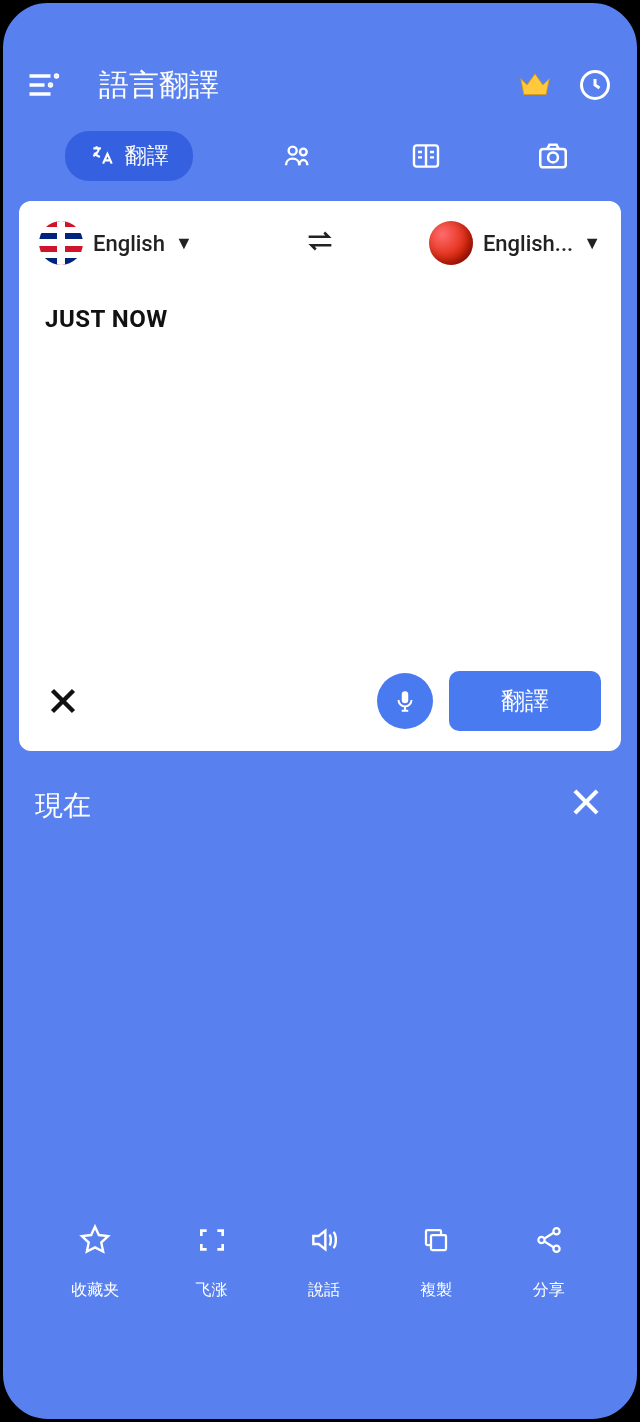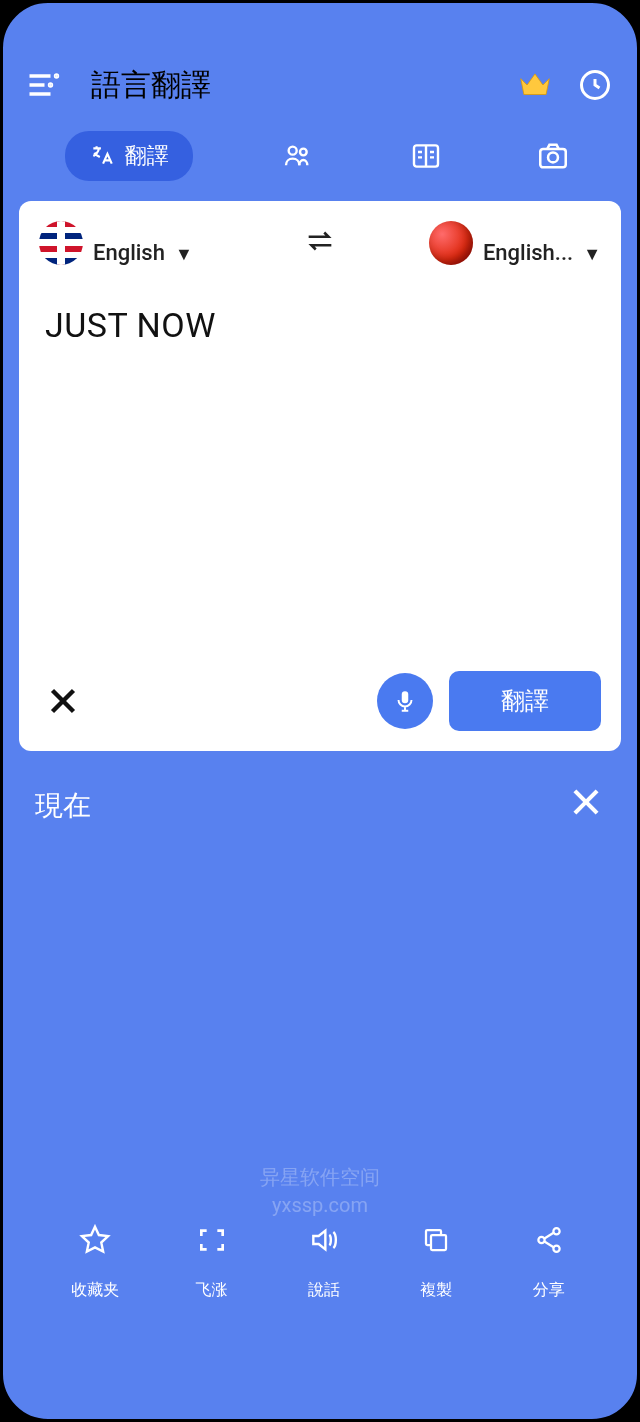--- a/index.html
+++ b/index.html
@@ -31,24 +31,24 @@
       width: 40px;
       height: 40px;
       color: #fff;
       display: flex;
       align-items: center;
       justify-content: center;
       cursor: pointer;
     }
     .app-title {
       flex: 1;
-      color: #000000;
+      color: #ffffff;
       font-size: 30px;
       font-weight: 500;
-      margin-left: 12px;
+      margin-left: 20px;
     }
     .crown-icon, .clock-icon {
       width: 44px;
       height: 44px;
       display: flex;
       align-items: center;
       justify-content: center;
       cursor: pointer;
     }
     .tabs {
@@ -85,21 +85,21 @@
       overflow: hidden;
     }
     .lang-selector {
       display: flex;
       align-items: center;
       padding: 20px 20px 20px 20px;
       gap: 8px;
     }
     .lang-item {
       display: flex;
-      align-items: flex-end;
+      align-items: center;
       gap: 10px;
       flex: 1;
       cursor: pointer;
     }
     .flag-circle {
       width: 44px;
       height: 44px;
       border-radius: 50%;
       overflow: hidden;
       flex-shrink: 0;
@@ -141,23 +141,23 @@
     .swap-icon {
       color: #222;
       padding: 0 12px;
       cursor: pointer;
     }
     .input-area {
       padding: 20px 26px;
       min-height: 370px;
     }
     .input-text {
-      font-size: 34px;
+      font-size: 24px;
       color: #111;
-      font-weight: 400;
+      font-weight: 700;
       letter-spacing: 0.5px;
     }
     .input-controls {
       display: flex;
       align-items: center;
       padding: 16px 20px 20px 20px;
       gap: 16px;
     }
     .clear-btn {
       width: 48px;
@@ -356,24 +356,20 @@
 
   <div class="output-area">
     <div class="output-text">現在</div>
     <div class="output-close">
       <svg width="38" height="38" viewBox="0 0 24 24" fill="none" stroke="#fff" stroke-width="2.6">
         <line x1="5" y1="5" x2="19" y2="19"></line>
         <line x1="19" y1="5" x2="5" y2="19"></line>
       </svg>
     </div>
 
-    <div class="watermark">
-      <div>异星软件空间</div>
-      <div>yxssp.com</div>
-    </div>
 
     <div class="bottom-nav">
       <div class="nav-item">
         <div class="nav-icon">
           <svg width="32" height="32" viewBox="0 0 24 24" fill="none" stroke="#fff" stroke-width="1.8">
             <path d="M12 2l2.9 6.3 6.9.8-5.1 4.8 1.4 6.8L12 17.5 5.9 20.7l1.4-6.8L2.2 9.1l6.9-.8z"></path>
           </svg>
         </div>
         <div class="nav-label">收藏夹</div>
       </div>

